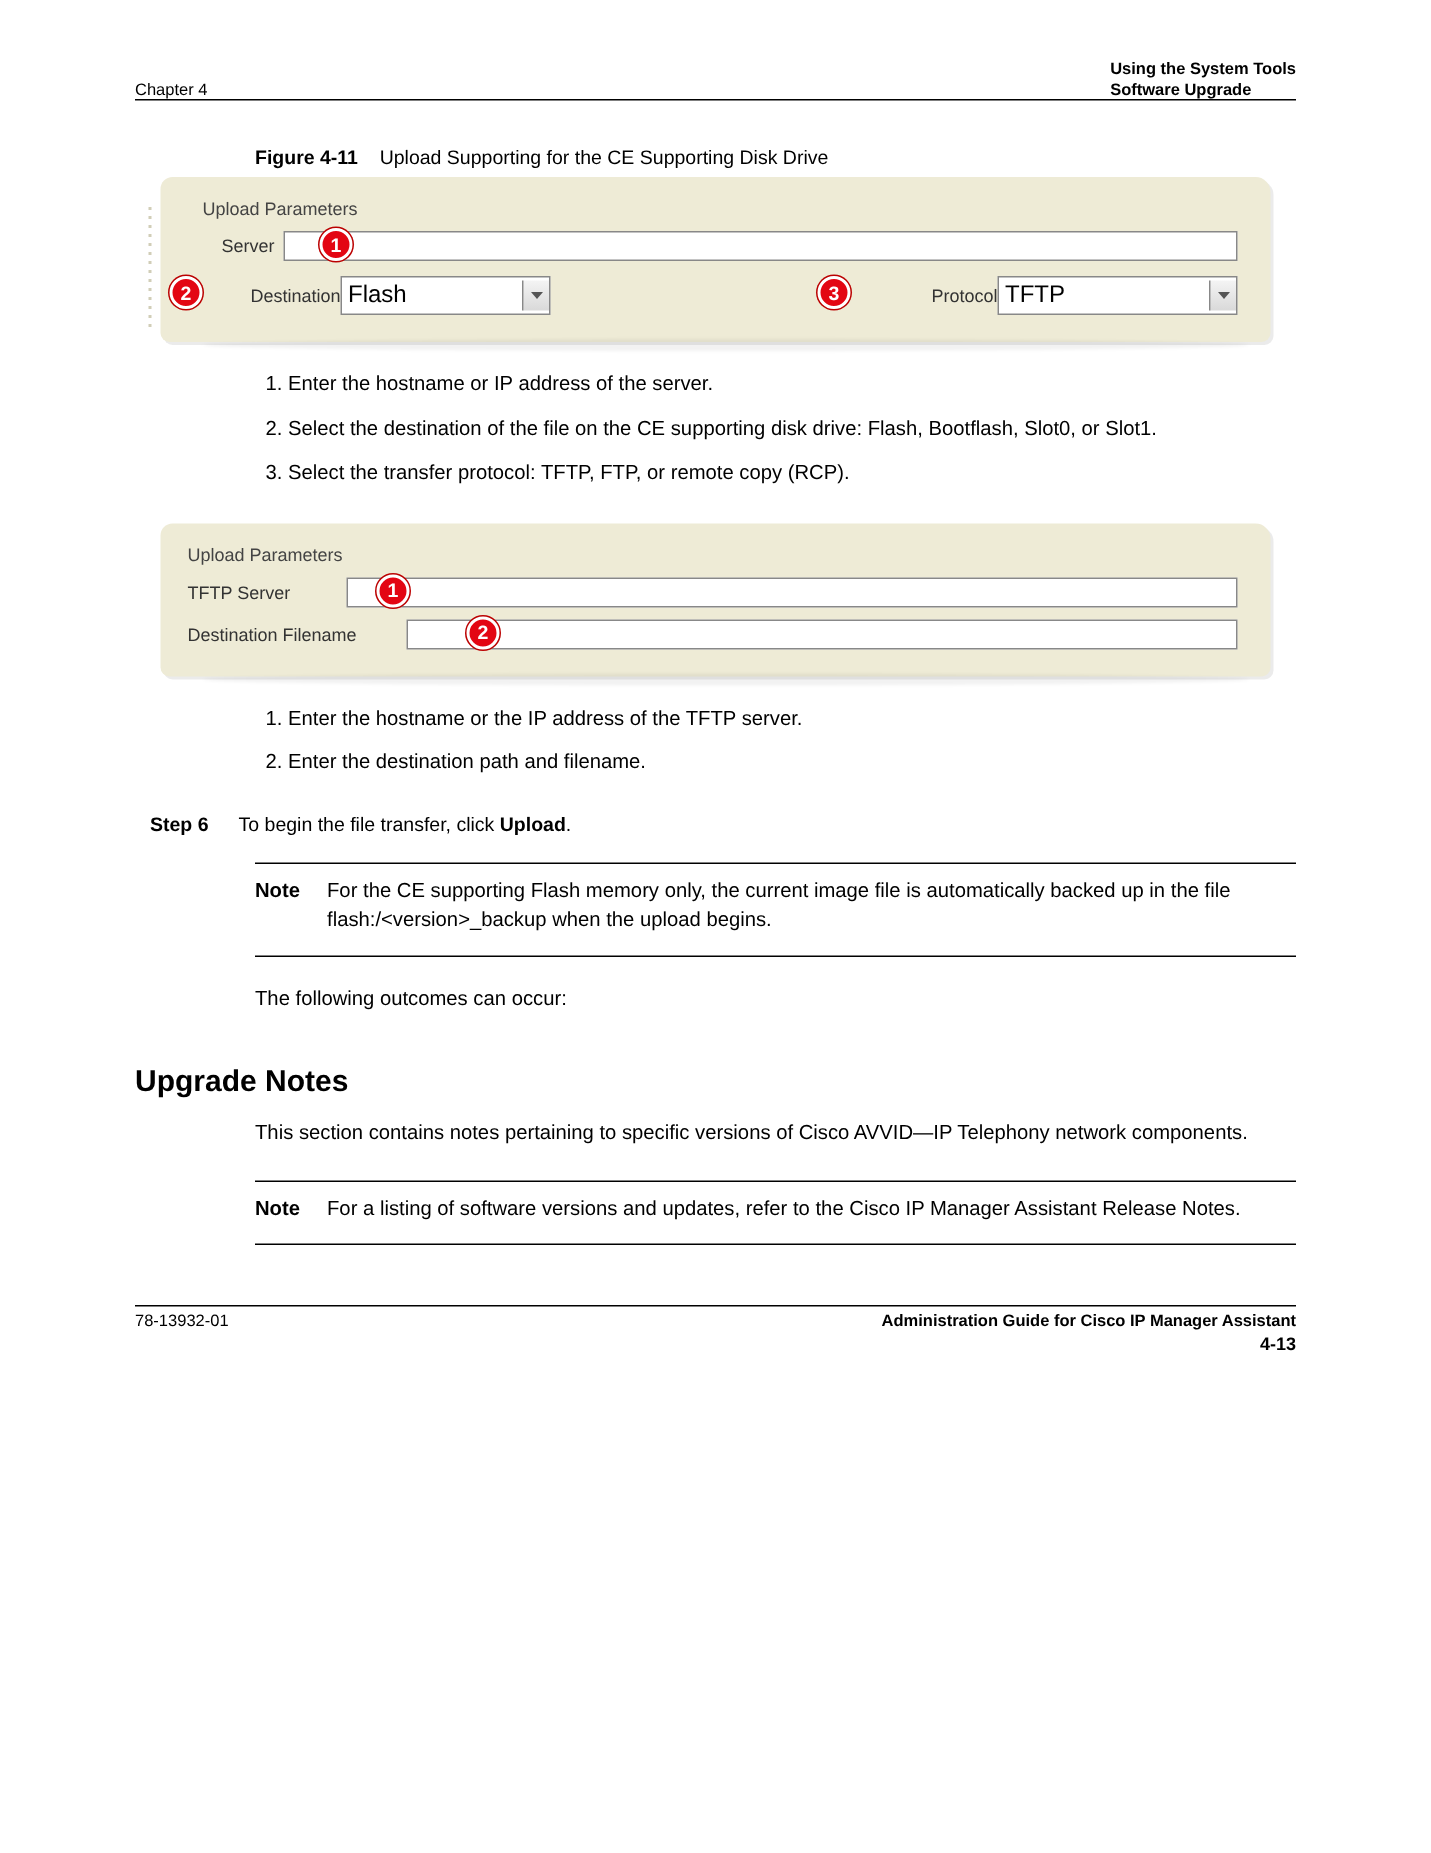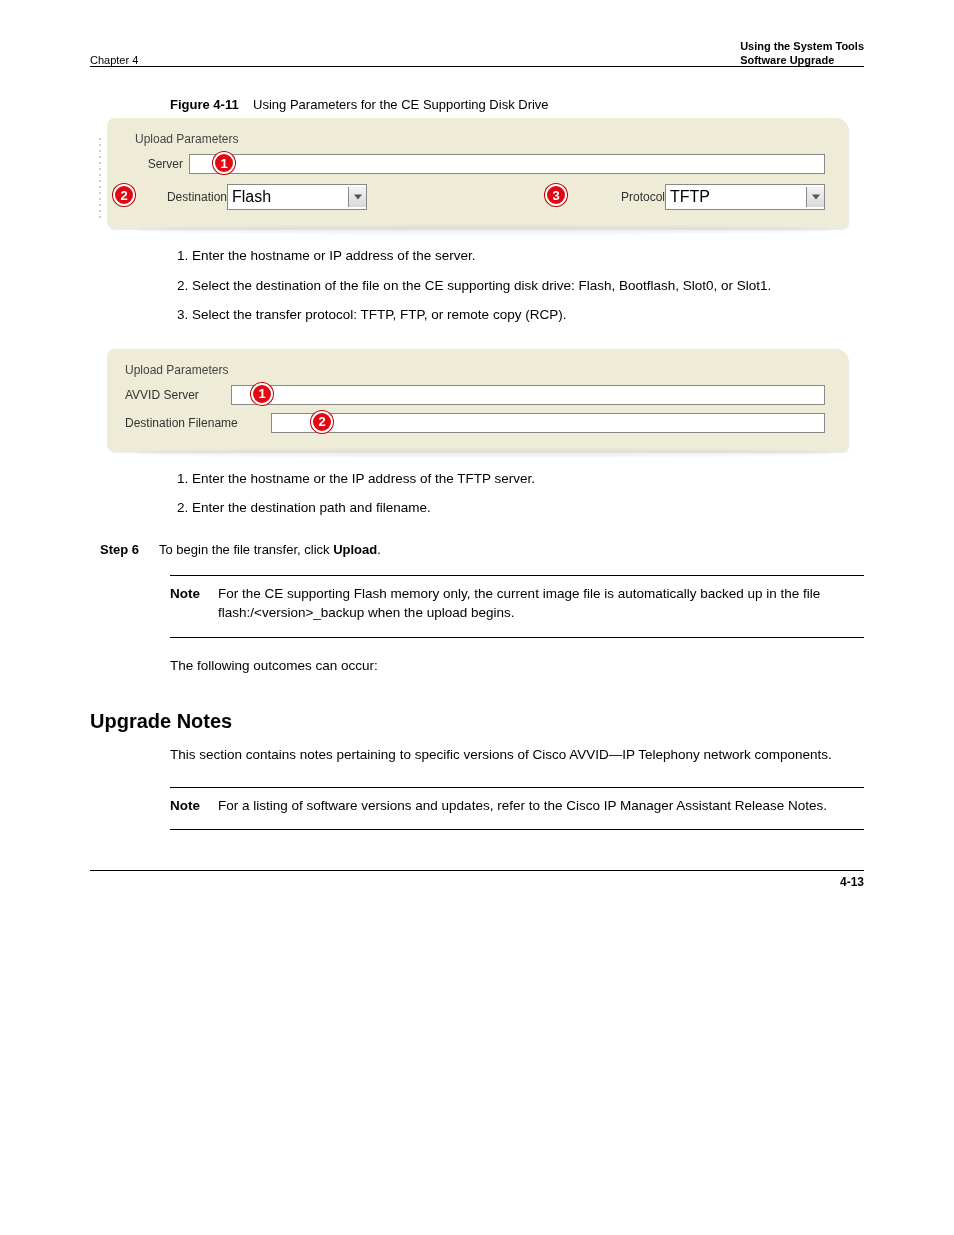--- a/index.html
+++ b/index.html
@@ -165,21 +165,21 @@
     </div>
     <div style="text-align:left;">
       <div style="font-size:11px;font-weight:bold;">Using the System Tools</div>
       <div style="font-size:11px;font-weight:bold;margin-top:2px;">Software Upgrade</div>
     </div>
   </div>
   <hr class="hr">
 
   <div class="figcap">
     <span class="num">Figure 4-11</span>&nbsp;&nbsp;&nbsp;
-    <span style="font-weight:normal;">Using Parameters for the CE Supporting Disk Drive</span>
+    <span style="font-weight:normal;">Upload Supporting for the CE Supporting Disk Drive</span>
   </div>
 
   <div class="panel-outer">
     <div class="dotted-edge"></div>
     <div class="panel">
       <div class="panel-label">Upload Parameters</div>
 
       <div class="row" style="position:relative;">
         <span class="field-label" style="width:48px;">Server</span>
         <input class="text" style="flex: 1 1 0%;" value="">
@@ -222,21 +222,21 @@
       <li style="font-weight:normal;">Select the transfer protocol: TFTP, FTP, or remote copy (RCP).</li>
     </ol>
   </div>
 
 
   <div class="panel-outer">
     <div class="panel" style="padding-left:18px;">
       <div class="panel-label">Upload Parameters</div>
 
       <div class="row" style="position:relative;">
-        <span class="field-label" style="width:100px;text-align:left;">AVVID Server</span>
+        <span class="field-label" style="width:100px;text-align:left;">TFTP Server</span>
         <input class="text" style="flex: 1 1 0%;" value="">
         <span class="badge" style="left:126px;top:-2px;">1</span>
       </div>
 
       <div class="row" style="position:relative;margin-top:8px;">
         <span class="field-label" style="width:140px;text-align:left;">Destination Filename</span>
         <input class="text" style="flex: 1 1 0%;" value="">
         <span class="badge" style="left:186px;top:-2px;">2</span>
       </div>
     </div>
@@ -278,15 +278,23 @@
   <div class="body-text" style="margin-top:22px;">
     <hr style="border:none;border-top:1px solid #000;margin:0;">
     <div class="note">
       <div class="tag">Note</div>
       <div>For a listing of software versions and updates, refer to the Cisco IP Manager Assistant Release Notes.</div>
     </div>
     <hr style="border:none;border-top:1px solid #000;margin:0;">
   </div>
 
   <hr class="footer-line">
+  <div class="footer">
+    <div>
+      <span>78-13932-01</span>
+    </div>
+    <div style="text-align:right;">
+      <div style="font-weight:bold;">Administration Guide for Cisco IP Manager Assistant</div>
+    </div>
+  </div>
   <div style="text-align:right;font-weight:bold;font-size:12px;margin-top:2px;">4-13</div>
 
 </div>
 
 </body></html>

